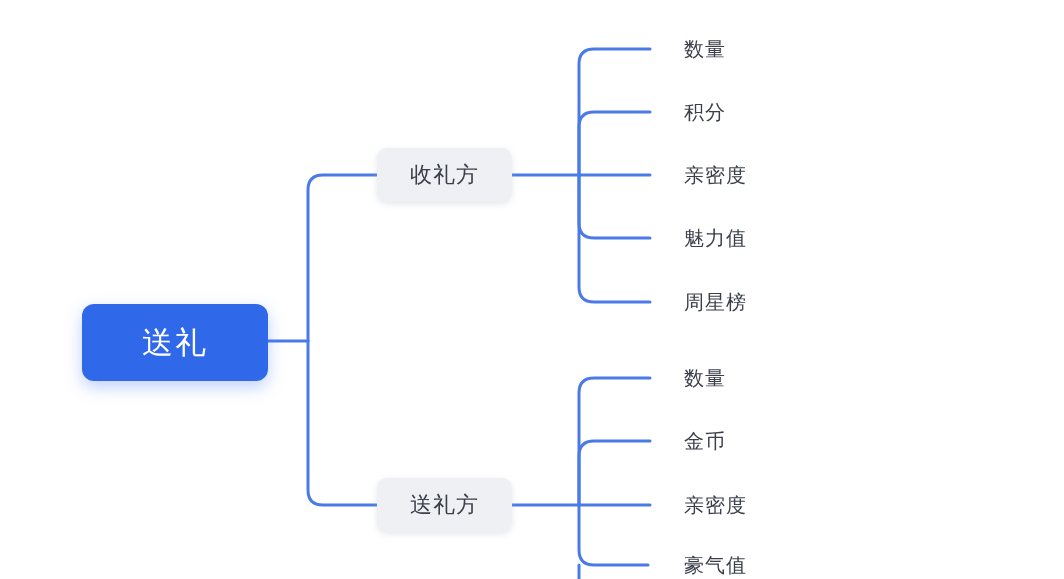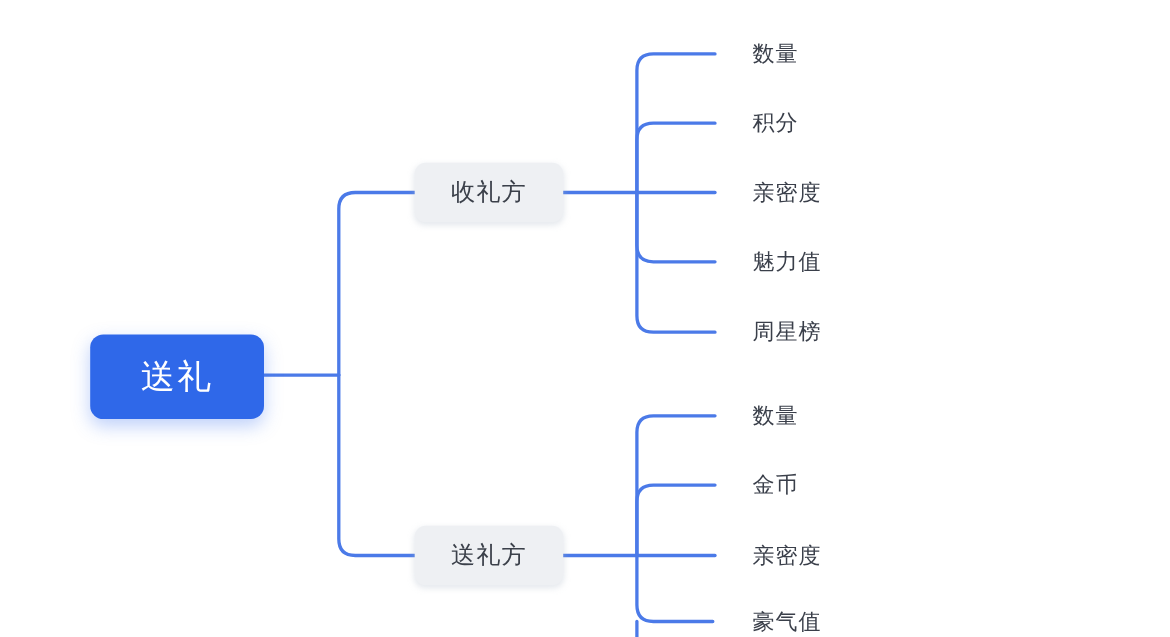--- a/index.html
+++ b/index.html
@@ -26,21 +26,21 @@
     display: flex;
     align-items: center;
     justify-content: center;
     box-sizing: border-box;
     cursor: pointer;
     white-space: nowrap;
   }
   .root-node {
     left: 82px;
     top: 304px;
-    width: 158px;
+    width: 186px;
     height: 77px;
     background: #2f68e9;
     border-radius: 12px;
     color: #ffffff;
     font-size: 31px;
     letter-spacing: 2px;
     box-shadow: 0 6px 16px rgba(70, 120, 240, 0.35);
   }
   .branch-node {
     left: 377px;

